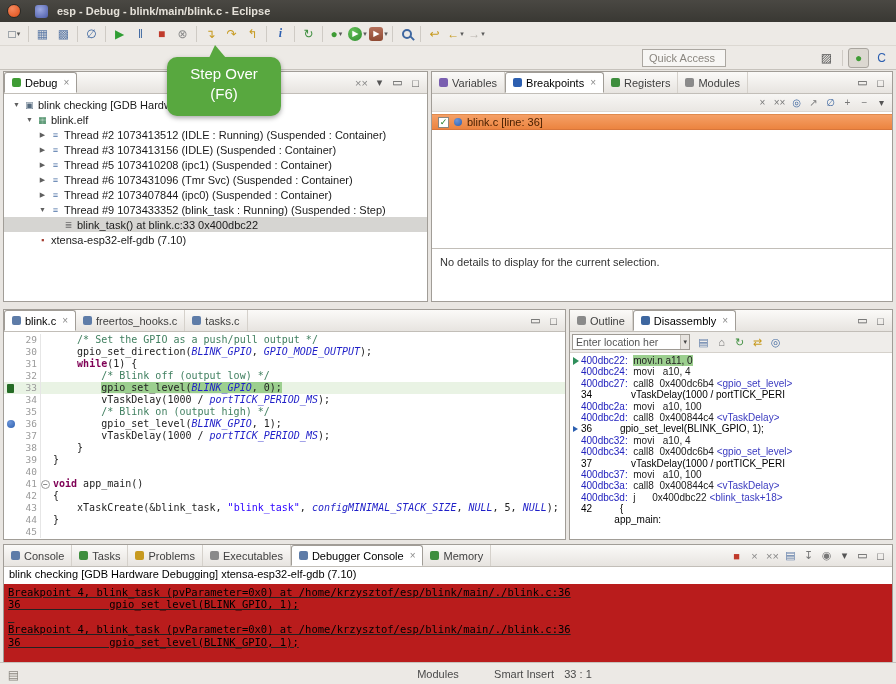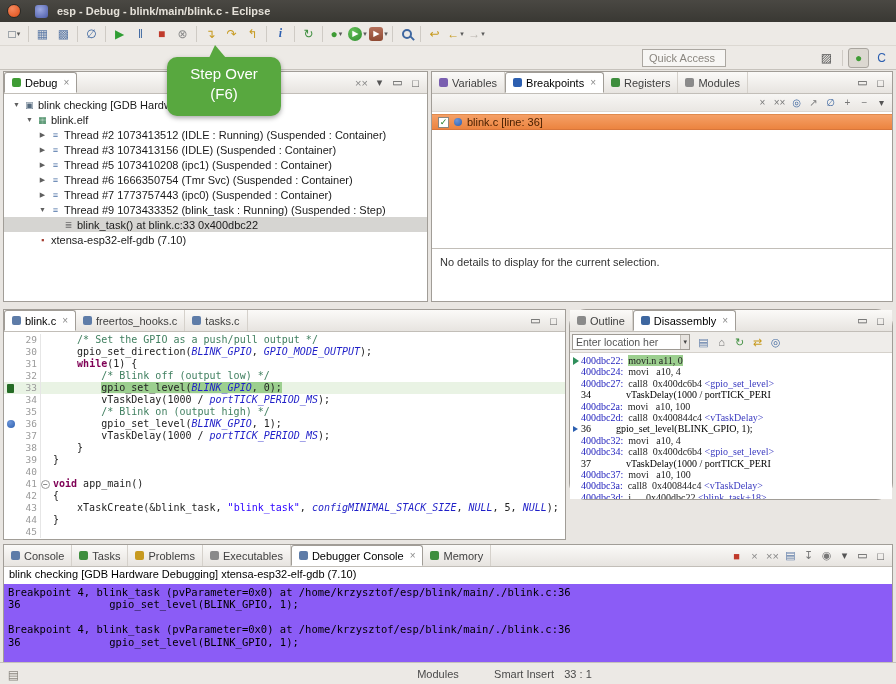--- a/index.html
+++ b/index.html
@@ -39,21 +39,21 @@
   .tclose{color:#8A8A8A;font-size:10px;margin-left:2px;}
   .phead-sp{flex:1;}
   .phead-icons{display:flex;align-items:center;gap:1px;padding:0 3px;}
   .phead-icons .tbi{min-width:17px;height:17px;font-size:11px;}
   .viewbar{height:18px;background:linear-gradient(#F7F6F4,#EAE7E3);border-bottom:1px solid #DCD8D2;display:flex;justify-content:flex-end;align-items:center;padding-right:2px;}
   .viewbar .tbi{min-width:17px;height:16px;font-size:10px;}
 
   #debugPanel{left:3px;top:71px;width:425px;height:231px;}
   #bpPanel{left:431px;top:71px;width:462px;height:231px;}
   #editorPanel{left:3px;top:309px;width:563px;height:231px;}
-  #disasmPanel{left:569px;top:309px;width:324px;height:191px;border-radius:17px;}
+  #disasmPanel{left:569px;top:309px;width:324px;height:231px;}
   #consolePanel{left:3px;top:544px;width:890px;height:120px;}
 
   
   .tree{position:absolute;top:22px;left:0;right:0;bottom:0;background:#FFF;padding-top:3px;overflow:hidden;}
   .trow{display:flex;align-items:center;height:15px;white-space:nowrap;overflow:hidden;font-size:11px;}
   .trow.sel{background:#D6D5D2;}
   .tarr{width:13px;font-size:7px;color:#5F5F5F;text-align:center;flex:none;}
   .ticon{width:13px;font-size:9px;text-align:center;flex:none;}
   .ttext{padding-left:2px;color:#1A1A1A;}
 
@@ -79,34 +79,34 @@
   .kw{color:#7F0055;font-weight:bold;}
   .str{color:#2A00FF;}
   .mac{color:#1F1FC8;font-style:italic;}
   .curcode{background:#9CCF8F;}
 
   
   .dtoolbar{height:21px;display:flex;align-items:center;background:#EFEDEA;border-bottom:1px solid #D5D1CB;padding:0 2px;gap:2px;}
   .combo{height:16px;border:1px solid #9E9A94;background:#FFF;display:flex;align-items:center;justify-content:space-between;padding:0 3px;width:118px;font-size:10.5px;color:#555;flex:none;}
   .combo .cbtn{font-size:7px;color:#444;background:#E7E4E0;border-left:1px solid #C2BEB8;height:100%;display:flex;align-items:center;padding:0 2px;margin-right:-3px;}
   .dbody{position:absolute;top:43px;left:0;right:0;bottom:0;overflow:hidden;padding-top:2px;background:#FFF;}
-  .dline{display:flex;align-items:center;height:11.4px;line-height:11.4px;font-family:Liberation Serif, serif;font-size:10px;}
+  .dline{display:flex;align-items:center;height:11.4px;line-height:11.4px;font-family:Liberation Sans, sans-serif;font-size:10px;}
   .dmark{width:11px;flex:none;display:flex;align-items:center;justify-content:center;}
   .dtext{white-space:pre;overflow:hidden;}
   .dm-pc{width:0;height:0;border-left:6px solid #2F8F5B;border-top:4px solid transparent;border-bottom:4px solid transparent;}
   .dm-bp{width:0;height:0;border-left:5px solid #2C5FB0;border-top:3px solid transparent;border-bottom:3px solid transparent;}
   .addr{color:#2323BE;}
   .sym{color:#3A3AC0;}
   .src{color:#000;}
   .srcno{color:#000;}
   .pcline{background:#9CCF8F;}
 
   
   .console-sub{position:absolute;top:22px;left:0;right:0;height:15px;line-height:15px;padding-left:5px;font-size:11px;color:#000;background:#FFF;}
-  .console-body{position:absolute;top:39px;left:0;right:0;bottom:0;padding:2px 4px;background:#8b5cf6;overflow:hidden;}
+  .console-body{position:absolute;top:39px;left:0;right:0;bottom:0;padding:2px 4px;background:#b91c1c;overflow:hidden;text-decoration:underline;}
   .cline{white-space:pre;font-family:"DejaVu Sans Mono","Liberation Mono",monospace;font-size:10.5px;line-height:12.4px;min-height:12.4px;color:#000;}
 
   
   .statusbar{position:absolute;left:0;right:0;bottom:0;height:22px;background:#ECE9E5;border-top:1px solid #C6C2BC;}
   .st-icons{position:absolute;left:3px;top:2px;display:flex;}
   .stcell{position:absolute;top:3px;height:16px;line-height:16px;text-align:center;color:#4A4A4A;font-size:11px;}
   #stWritable{left:402px;width:72px;}
   #stInsert{left:476px;width:96px;}
   #stCaret{left:548px;width:60px;}
 
@@ -265,26 +265,26 @@
         <span class="ttext">Thread #3 1073413156 (IDLE) (Suspended : Container)</span>
       </div>
       <div class="trow" style="padding-left: 32px;">
         <span class="tarr">▶</span>
         <span class="ticon" style="color: rgb(74, 111, 165);">≡</span>
         <span class="ttext">Thread #5 1073410208 (ipc1) (Suspended : Container)</span>
       </div>
       <div class="trow" style="padding-left: 32px;">
         <span class="tarr">▶</span>
         <span class="ticon" style="color: rgb(74, 111, 165);">≡</span>
-        <span class="ttext">Thread #6 1666350754 (Tmr Svc) (Suspended : Container)</span>
+        <span class="ttext">Thread #6 1073431096 (Tmr Svc) (Suspended : Container)</span>
       </div>
       <div class="trow" style="padding-left: 32px;">
         <span class="tarr">▶</span>
         <span class="ticon" style="color: rgb(74, 111, 165);">≡</span>
-        <span class="ttext">Thread #7 1773757443 (ipc0) (Suspended : Container)</span>
+        <span class="ttext">Thread #2 1073407844 (ipc0) (Suspended : Container)</span>
       </div>
       <div class="trow" style="padding-left: 32px;">
         <span class="tarr">▼</span>
         <span class="ticon" style="color: rgb(74, 111, 165);">≡</span>
         <span class="ttext">Thread #9 1073433352 (blink_task : Running) (Suspended : Step)</span>
       </div>
       <div class="trow sel" style="padding-left: 45px;">
         <span class="tarr"></span>
         <span class="ticon" style="color: rgb(107, 107, 107);">≣</span>
         <span class="ttext">blink_task() at blink.c:33 0x400dbc22</span>

